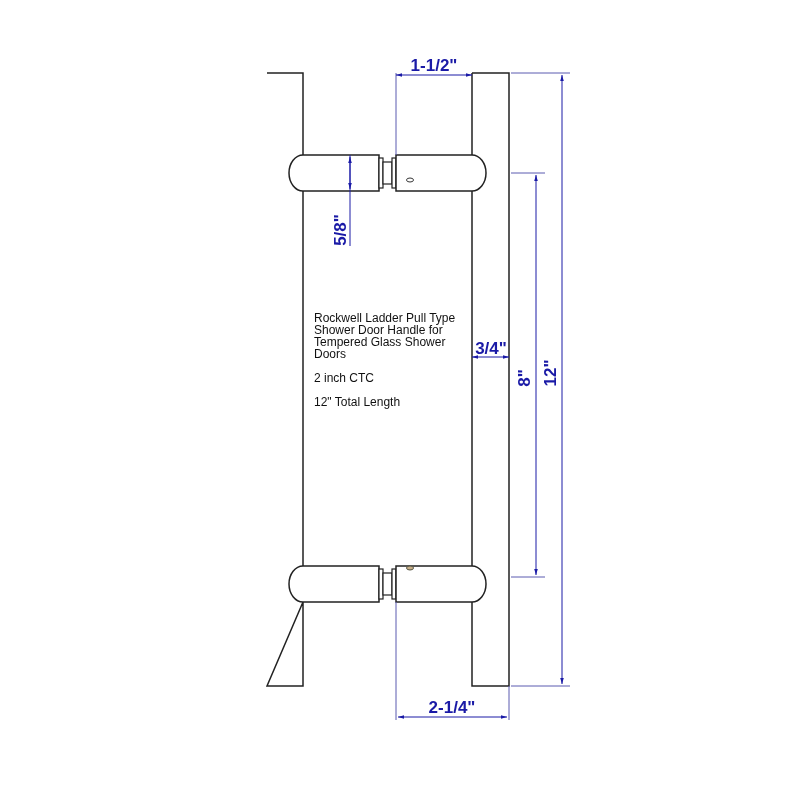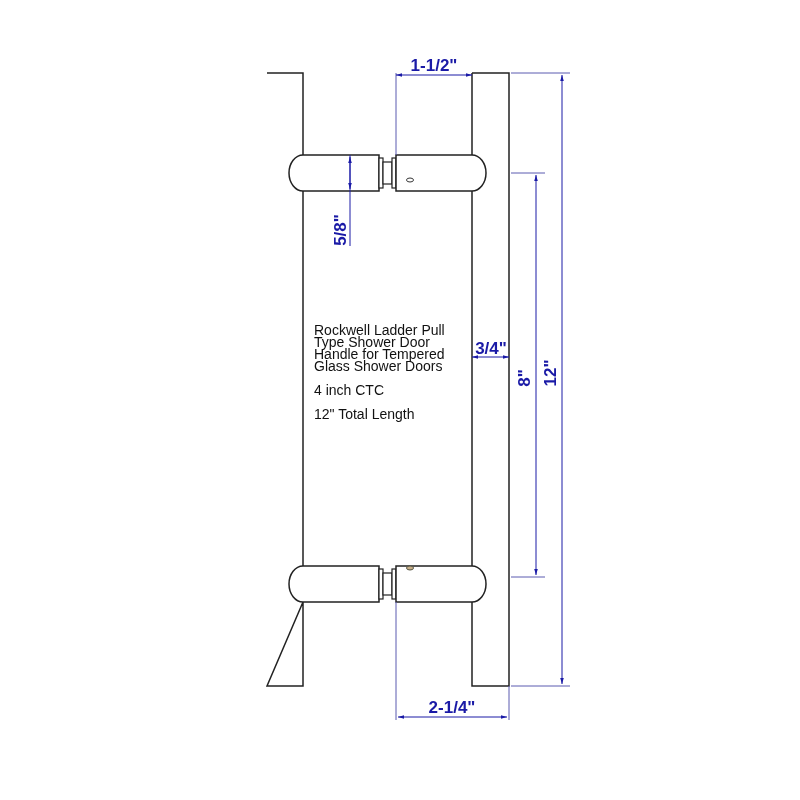--- a/index.html
+++ b/index.html
@@ -1,19 +1,19 @@
 <!DOCTYPE html>
 <html><head>
 <meta charset="utf-8">
 <style>
   html, body { margin:0; padding:0; background:#ffffff; }
   #stage { position:relative; width:800px; height:800px; background:#ffffff; overflow:hidden; }
   svg { position:absolute; left:0; top:0; }
   .dimtext { font-family:"Liberation Sans", sans-serif; font-weight:bold; fill:#1a1aa6; }
-  .note { position:absolute; left:314px; top:324px; width:160px; font-family:"Liberation Sans", sans-serif; font-size:14px; line-height:12px; color:#111; }
+  .note { position:absolute; left:314px; top:312px; width:160px; font-family:"Liberation Sans", sans-serif; font-size:12px; line-height:12px; color:#111; }
   .note p { margin:0 0 12px 0; }
 </style>
 </head>
 <body>
 
 <div id="stage">
   <svg width="800" height="800" viewBox="0 0 800 800">
     <defs>
       <marker id="arr" viewBox="0 0 10 10" refX="10" refY="5" markerWidth="6" markerHeight="6" orient="auto-start-reverse">
         <path d="M0,2 L10,5 L0,8 z" fill="#1a1aa6"></path>
@@ -80,16 +80,16 @@
     <g stroke="#5a5ab0" stroke-width="1">
       <line x1="396" y1="602" x2="396" y2="720"></line>
       <line x1="509" y1="686" x2="509" y2="720"></line>
       <line x1="398" y1="717" x2="507" y2="717" stroke="#1a1aa6" marker-start="url(#arr)" marker-end="url(#arr)"></line>
     </g>
     <text class="dimtext" x="452" y="713" font-size="17" text-anchor="middle">2-1/4"</text>
   </svg>
 
   <div class="note">
     <p>Rockwell Ladder Pull Type Shower Door Handle for Tempered Glass Shower Doors</p>
-    <p>4 inch CTC</p>
+    <p>2 inch CTC</p>
     <p>12" Total Length</p>
   </div>
 </div>
 
 </body></html>

